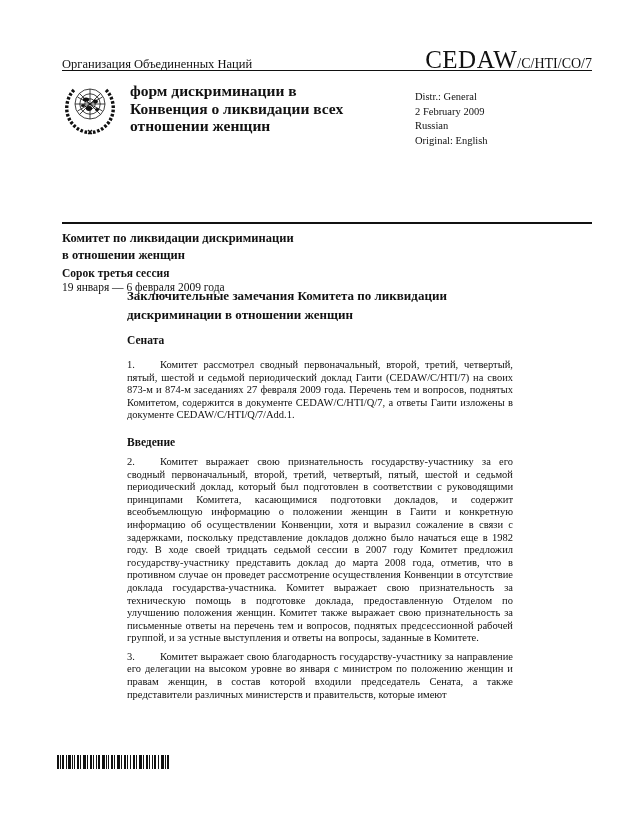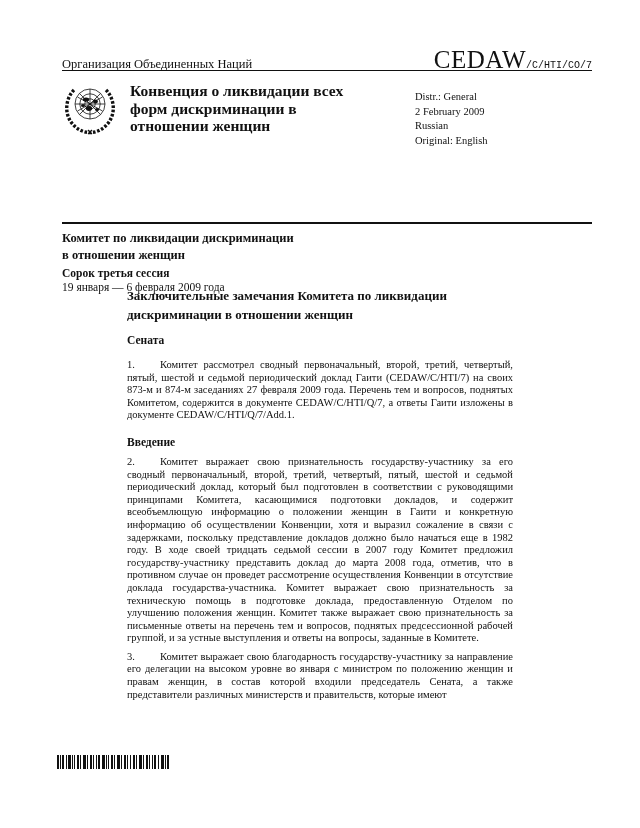--- a/index.html
+++ b/index.html
@@ -8,21 +8,21 @@
     font-family:"Liberation Serif", serif; color:#111; overflow:hidden;
   }
   
   .masthead {
     position:absolute; left:62px; right:48px; top:46px;
     display:flex; justify-content:space-between; align-items:baseline;
   }
   .org-name { font-size:12.5px; }
   .doc-symbol { white-space:nowrap; }
   .sym-main { font-size:25px; letter-spacing:0.5px; }
-  .sym-suffix { font-size:10px;font-family:Liberation Mono, monospace; }
+  .sym-suffix { font-size:14px; }
   .rule-thin { position:absolute; left:62px; right:48px; top:70px; height:1px; background:#111; }
   
   .un-logo { position:absolute; left:62px; top:83px; width:56px; height:52px; }
   .conv-title {
     position:absolute; left:130px; top:82px; width:250px;
     font-weight:bold; font-size:15.5px; line-height:17.5px;
   }
   .distr { position:absolute; left:415px; top:90px; font-size:10.5px; line-height:14.5px; }
   
   .rule-thick { position:absolute; left:62px; right:48px; top:222px; height:2px; background:#111; }
@@ -81,22 +81,22 @@
       <path d="M12,7 C4,15 2,29 9,39 C14,46 21,49.5 28,49.5"></path>
       <path d="M44,7 C52,15 54,29 47,39 C42,46 35,49.5 28,49.5"></path>
     </g>
     <g stroke="#111" stroke-width="1.1">
       <line x1="26" y1="47" x2="30" y2="51"></line>
       <line x1="30" y1="47" x2="26" y2="51"></line>
     </g>
   </svg>
 
   <div class="conv-title">
+    <div>форм дискриминации в</div>
     <div>Конвенция о ликвидации всех</div>
-    <div>форм дискриминации в</div>
     <div>отношении женщин</div>
   </div>
 
   <div class="distr">
     <div>Distr.: General</div>
     <div>2 February 2009</div>
     <div>Russian</div>
     <div>Original: English</div>
   </div>
 

